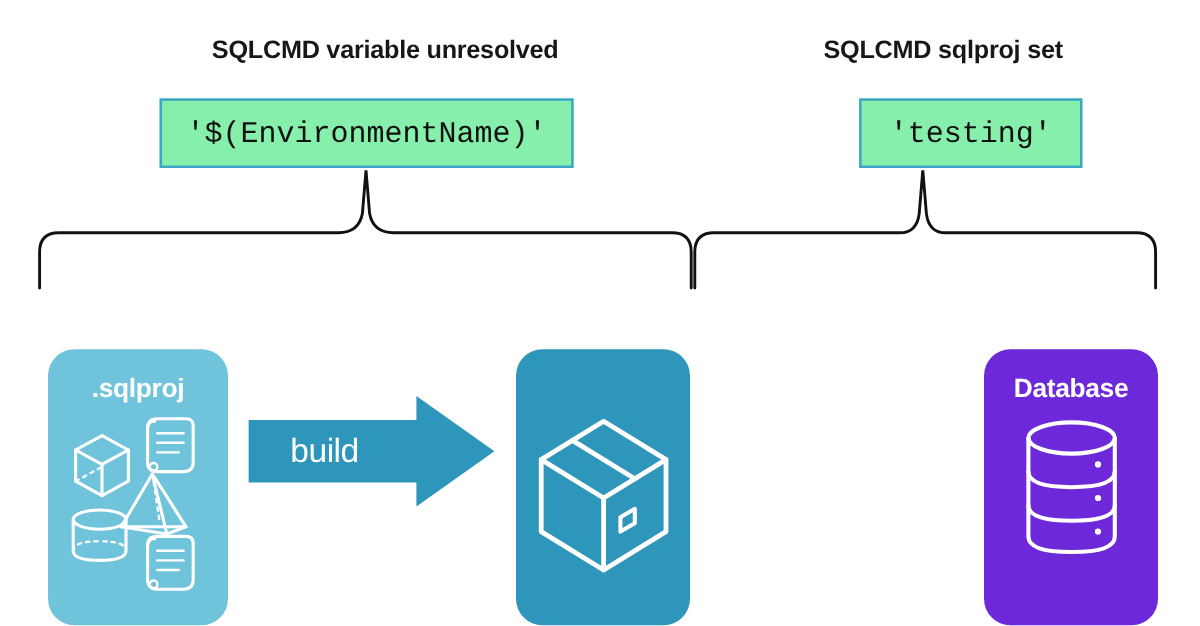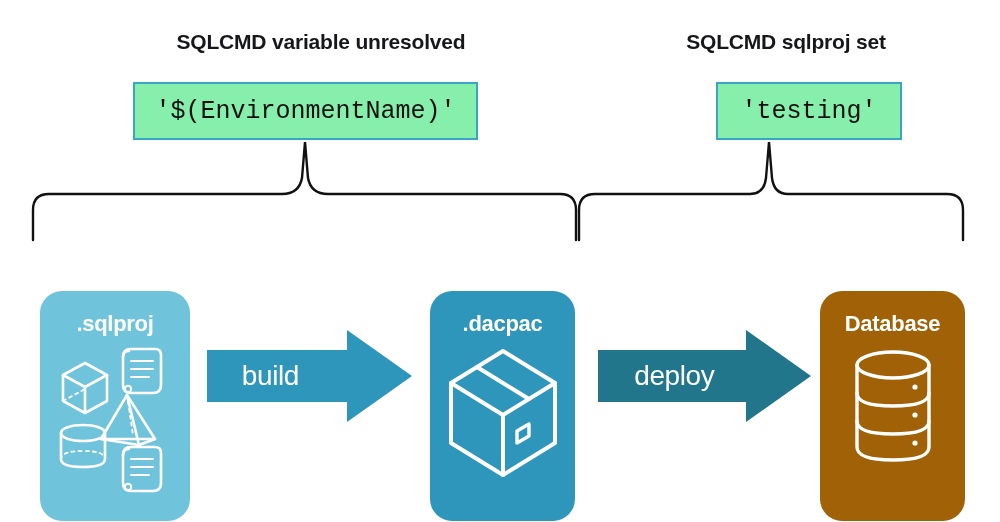--- a/index.html
+++ b/index.html
@@ -216,46 +216,39 @@
   </div>
 
   <div class="arrow" id="arrow-build">
     <svg width="100%" height="100%" viewBox="0 0 205 92" preserveAspectRatio="none">
       <path d="M0,20 L140,20 L140,0 L205,46 L140,92 L140,72 L0,72 Z" fill="#2E96BA"></path>
     </svg>
     <div class="arrow-label">build</div>
   </div>
 
   <div class="card" id="card-dacpac" style="background:#2E96BA;">
-    <div class="card-title">.dacpac</div>
     <div class="card-art">
       <svg width="120" height="140" viewBox="0 0 120 140">
         <g fill="none" stroke="#ffffff" stroke-width="4" stroke-linejoin="round" stroke-linecap="round">
 
           <path d="M60,8 L112,40 L112,100 L60,132 L8,100 L8,40 Z"></path>
 
           <path d="M8,40 L60,72 L112,40"></path>
           <path d="M60,72 L60,132"></path>
 
           <path d="M34,24 L86,56"></path>
 
           <path d="M74,88 L86,81 L86,93 L74,100 Z" stroke-width="3.4"></path>
         </g>
       </svg>
     </div>
   </div>
 
-  <div class="arrow" id="arrow-deploy">
-    <svg width="100%" height="100%" viewBox="0 0 213 92" preserveAspectRatio="none">
-      <path d="M0,20 L148,20 L148,0 L213,46 L148,92 L148,72 L0,72 Z" fill="#21768C"></path>
-    </svg>
-    <div class="arrow-label">deploy</div>
-  </div>
-
-  <div class="card" id="card-database" style="background:#a16207;text-decoration:underline;">
+
+  <div class="card" id="card-database" style="background:#6d28d9;text-decoration:underline;">
     <div class="card-title">Database</div>
     <div class="card-art">
       <svg width="104" height="130" viewBox="0 0 104 130">
         <g fill="none" stroke="#ffffff" stroke-width="3.4" stroke-linejoin="round" stroke-linecap="round">
           <ellipse cx="52" cy="22" rx="36" ry="13"></ellipse>
           <path d="M16,22 L16,104 Q16,117 52,117 Q88,117 88,104 L88,22"></path>
           <path d="M16,50 Q16,63 52,63 Q88,63 88,50"></path>
           <path d="M16,78 Q16,91 52,91 Q88,91 88,78"></path>
           <circle cx="74" cy="44" r="2.6" fill="#ffffff" stroke="none"></circle>
           <circle cx="74" cy="72" r="2.6" fill="#ffffff" stroke="none"></circle>

